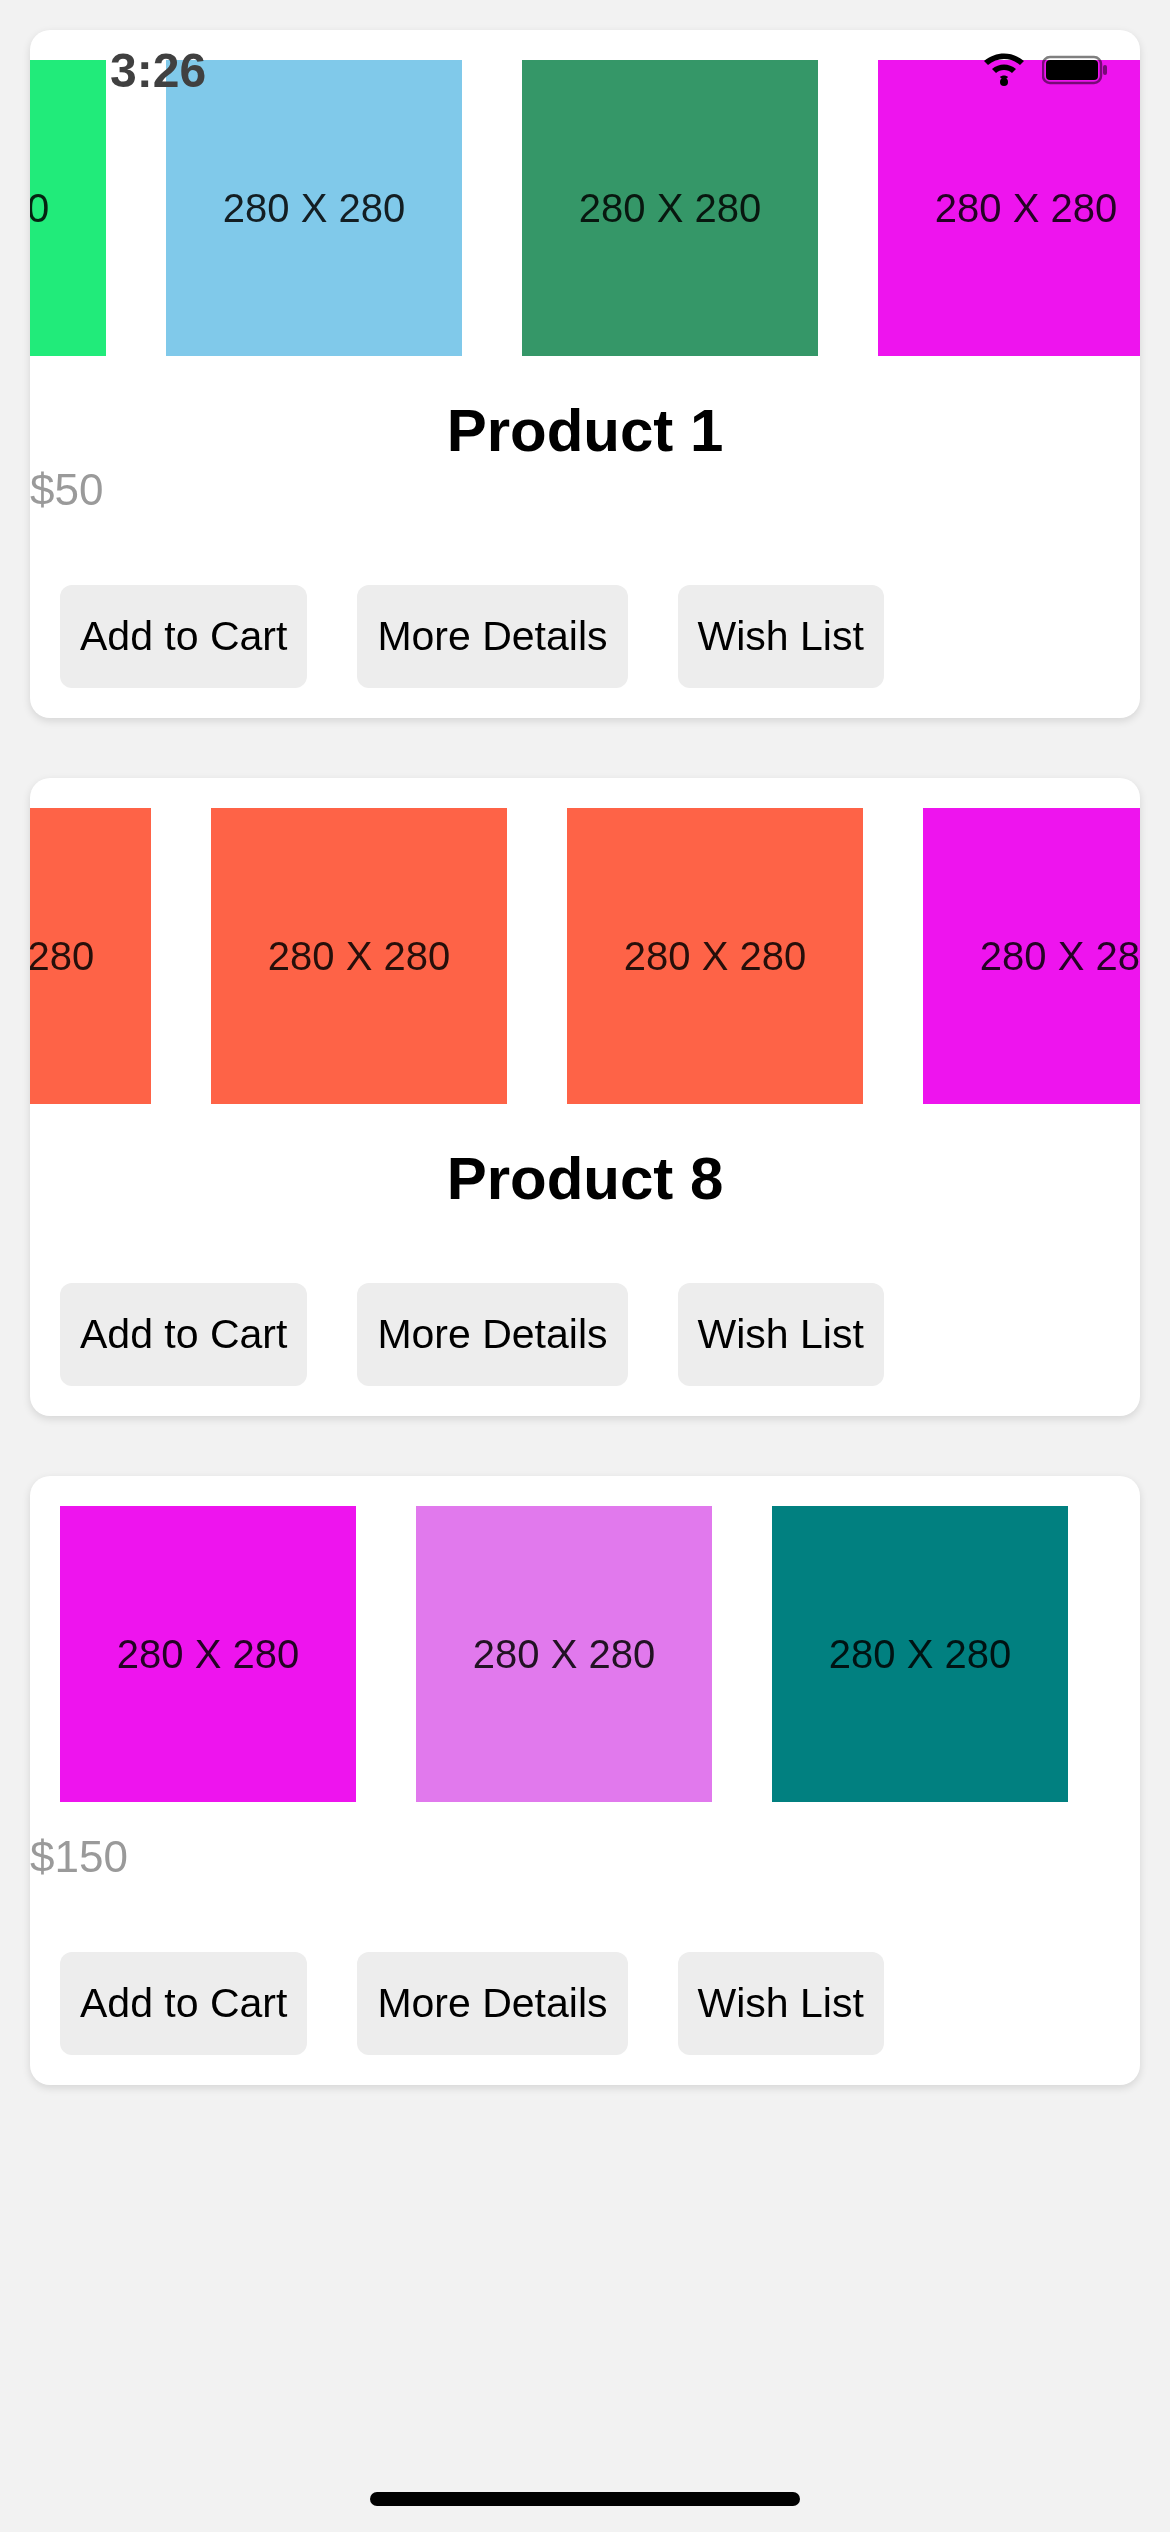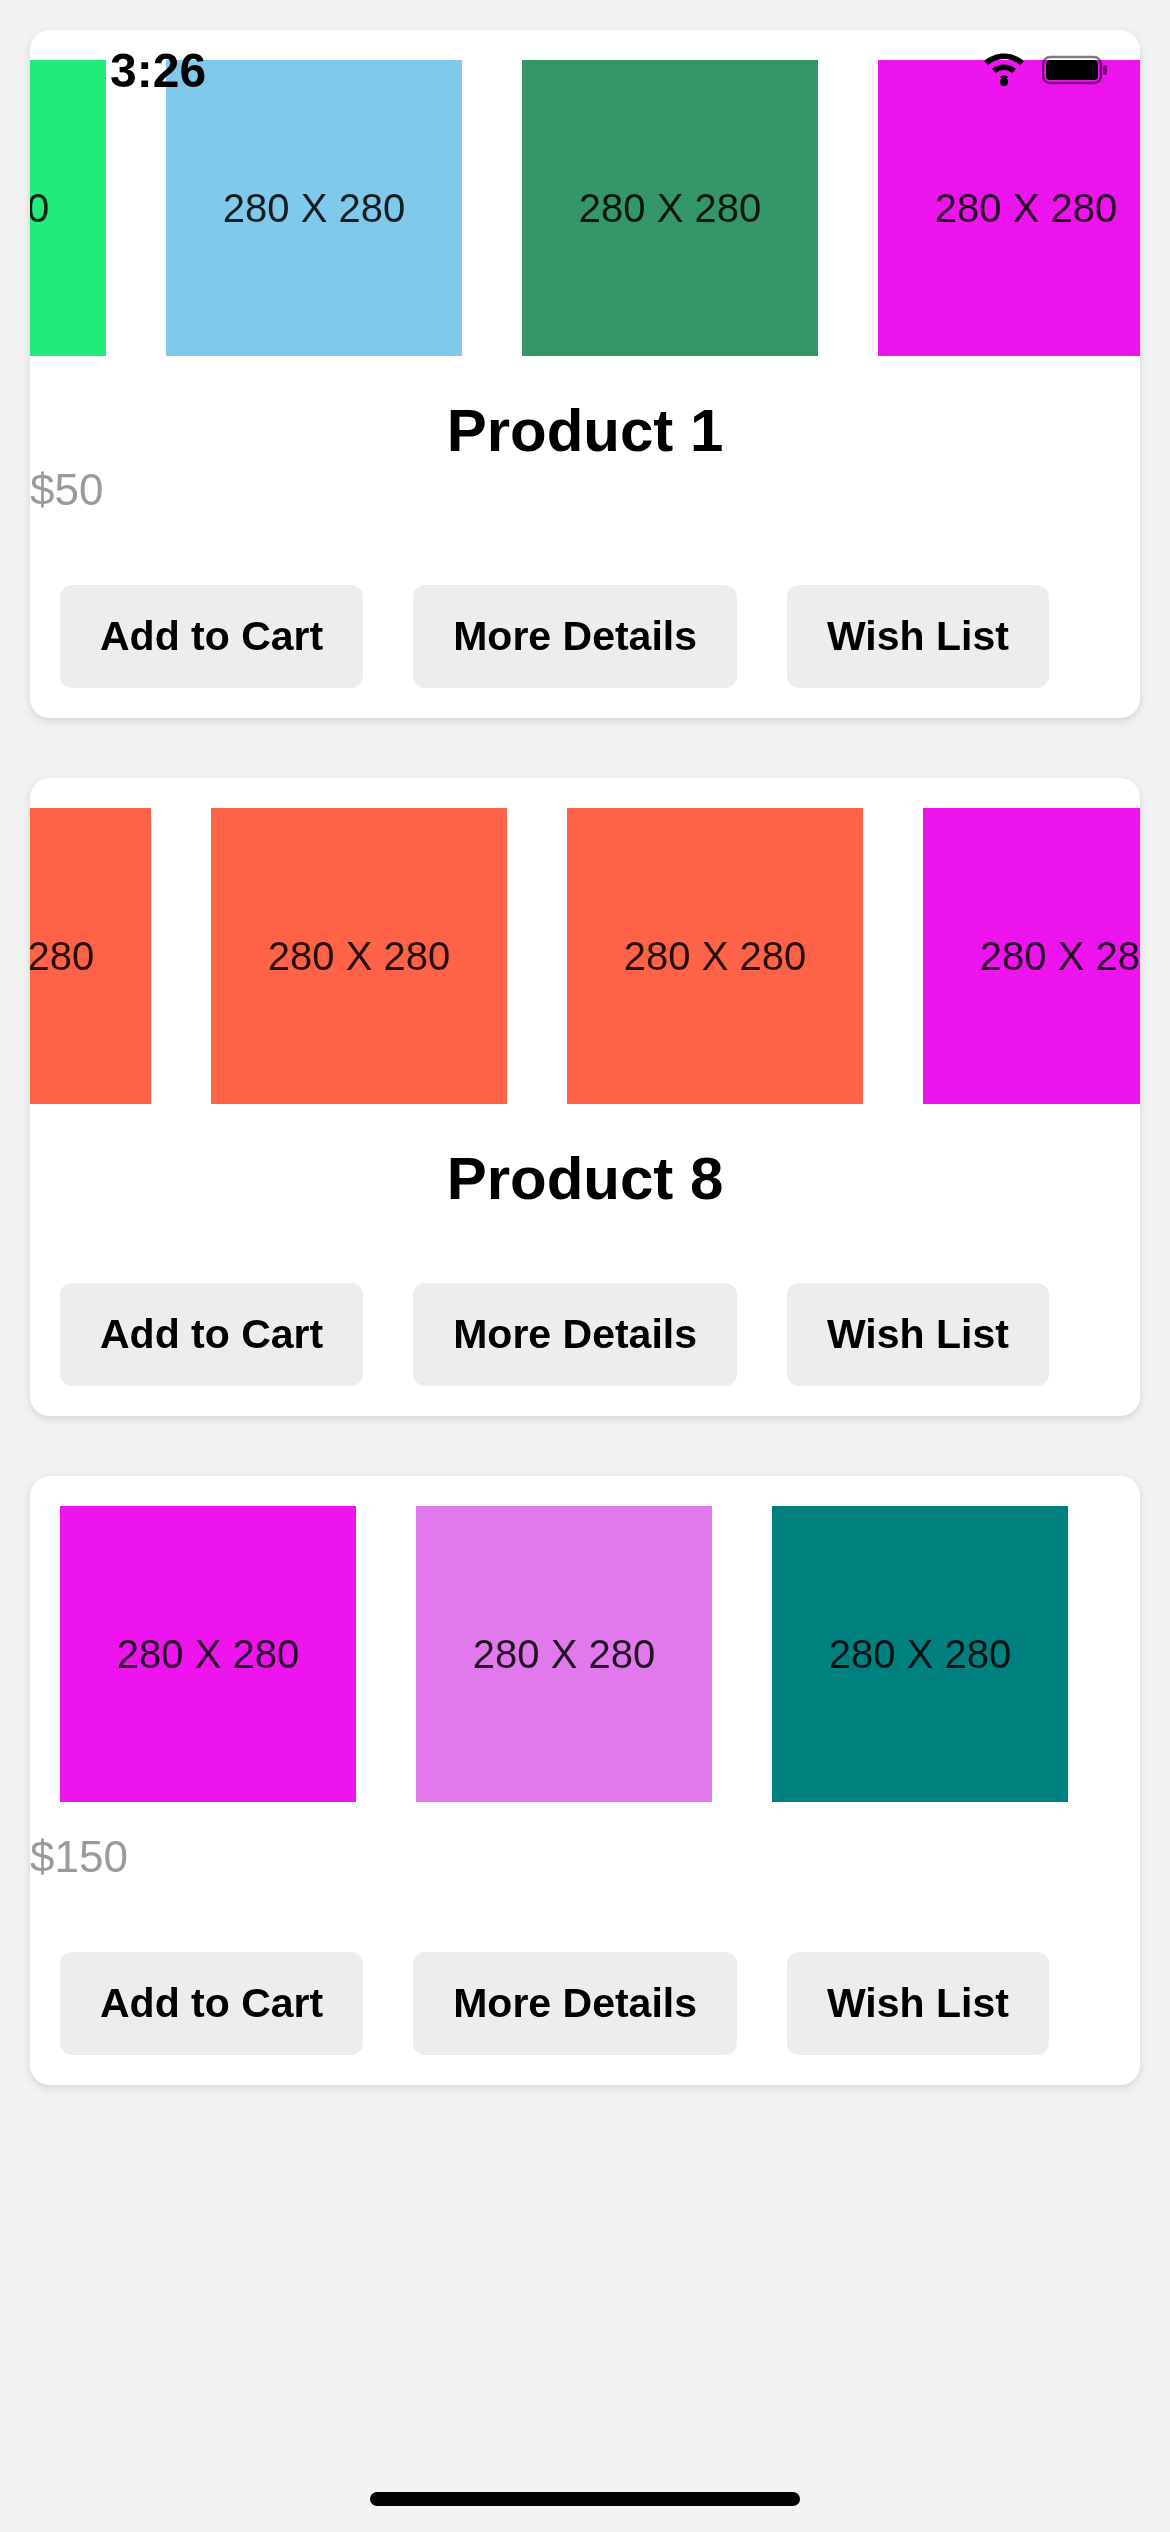--- a/index.html
+++ b/index.html
@@ -26,21 +26,21 @@
       display: flex;
       justify-content: space-between;
       align-items: center;
       padding: 0 60px;
       z-index: 100;
     }
 
     .status-time {
       font-size: 48px;
       font-weight: 600;
-      color: #000000;
+      color: #404040;
       margin-left: 50px;
       margin-top: 40px;
     }
 
     .status-right {
       display: flex;
       align-items: center;
       gap: 16px;
       margin-top: 40px;
     }
@@ -115,23 +115,23 @@
       gap: 50px;
       padding: 30px;
       padding-top: 70px;
       justify-content: flex-start;
     }
 
     .btn {
       background: #ededed;
       border: none;
       border-radius: 12px;
-      padding: 28px 40px;
+      padding: 28px 20px;
       font-size: 41px;
-      font-weight: 700;
+      font-weight: 400;
       color: #000;
       cursor: pointer;
       white-space: nowrap;
     }
 
     .home-indicator {
       position: absolute;
       bottom: 26px;
       left: 50%;
       transform: translateX(-50%);

